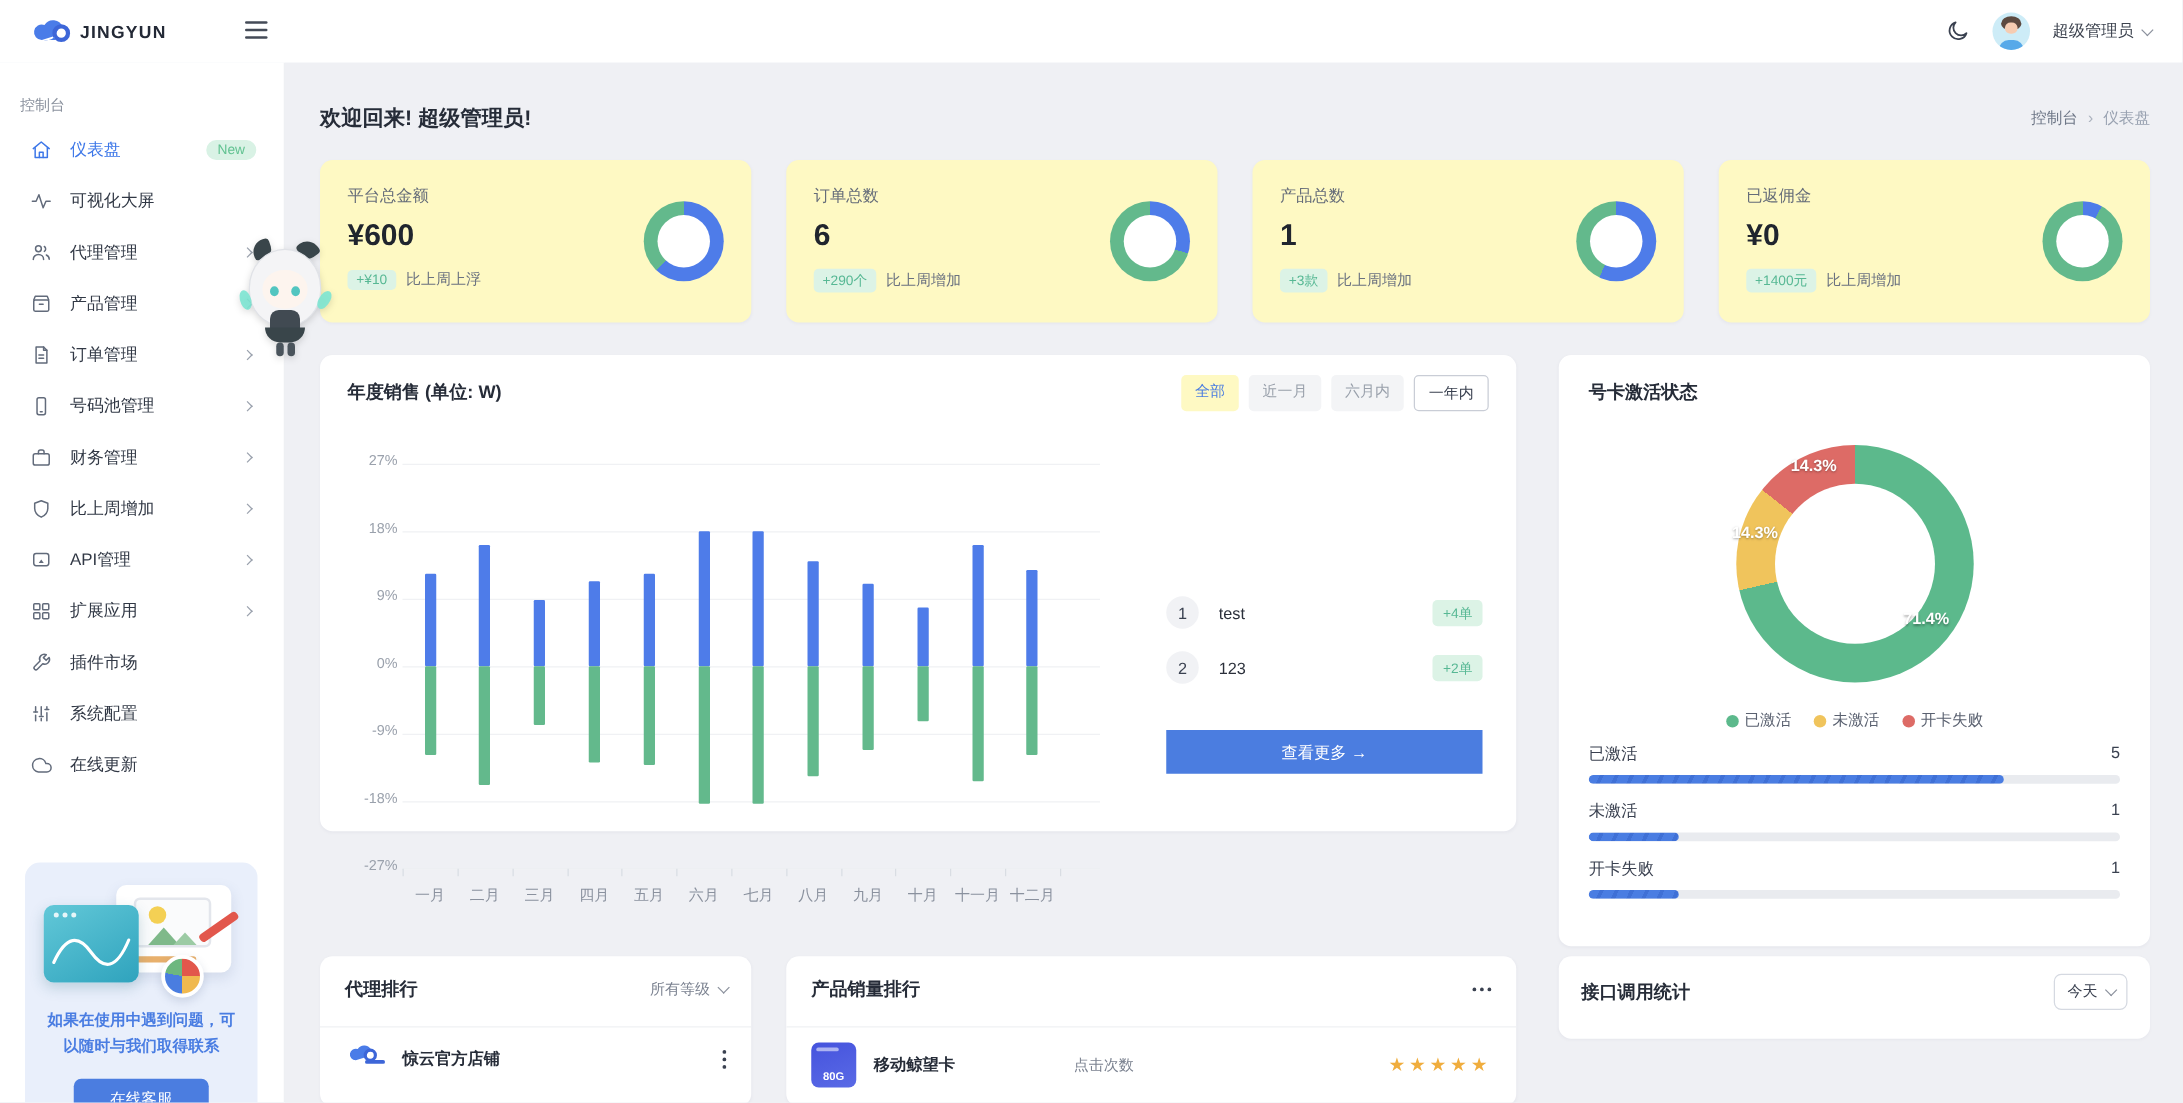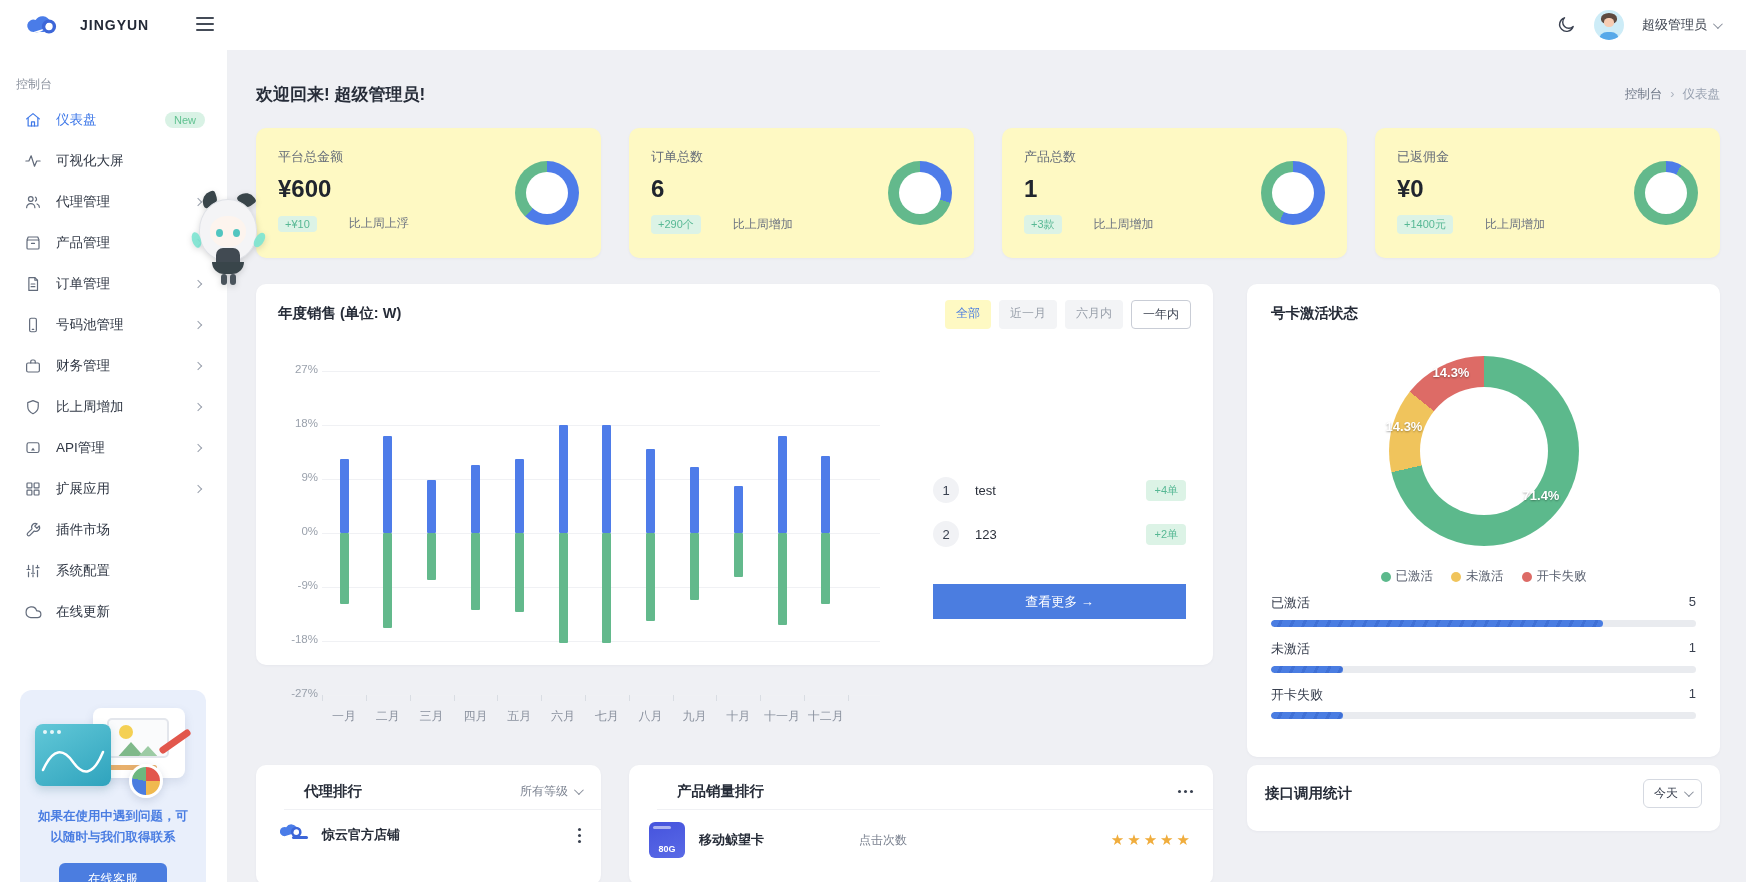--- a/index.html
+++ b/index.html
@@ -2,21 +2,21 @@
 <html><head>
 <meta charset="utf-8">
 <style>
   * { margin:0; padding:0; box-sizing:border-box; }
   html,body { width:1746px; height:882px; overflow:hidden; }
   body { font-family:"Liberation Sans","DejaVu Sans",sans-serif; background:#eff0f4; color:#2a303c; }
   #app { position:relative; width:1746px; height:882px; overflow:hidden; }
 
   
   .topbar { position:absolute; left:0; top:0; width:1746px; height:50px; background:#fff; z-index:20; }
-  .brand { position:absolute; left:24px; top:13px; display:flex; align-items:center; gap:20px; cursor:pointer;justify-content:center; }
+  .brand { position:absolute; left:24px; top:13px; display:flex; align-items:center; gap:4px; cursor:pointer;justify-content:center; }
   .brand-name { font-size:14px; font-weight:bold; letter-spacing:1px; color:#232936; }
   .hamburger { position:absolute; left:196px; top:17px; width:18px; height:16px; cursor:pointer; }
   .hamburger span { display:block; height:2px; background:#444b57; border-radius:1px; margin-bottom:4px; }
   .top-right { position:absolute; right:26px; top:0; height:50px; display:flex; align-items:center; gap:18px; }
   .moon { width:20px; height:20px; cursor:pointer; }
   .avatar { position:relative; width:30px; height:30px; border-radius:50%; background:#cdecf7; overflow:hidden; cursor:pointer; }
   .av-hair { position:absolute; top:3px; left:7px; width:16px; height:11px; background:#5d4a40; border-radius:50% 50% 42% 42%; }
   .av-face { position:absolute; top:8px; left:10px; width:10px; height:9px; background:#f6ccb2; border-radius:45%; }
   .av-body { position:absolute; bottom:-3px; left:5px; width:20px; height:11px; background:#57a9e9; border-radius:8px 8px 0 0; }
   .username { font-size:13px; color:#3c424e; display:flex; align-items:center; gap:6px; cursor:pointer; }
@@ -78,21 +78,21 @@
   .breadcrumb .cur { color:#99a2b1; cursor:pointer; }
   .breadcrumb .root { cursor:pointer; }
 
   
   .cards { display:flex; gap:28px; margin-top:20px; }
   .card { position:relative; flex:1; height:130px; background:#fef9c3; border-radius:10px; padding:20px 22px; box-shadow:0 1px 3px rgba(25,35,65,.04); }
   .card-label { font-size:13px; color:#656c79; }
   .card-value { font-size:24px; font-weight:bold; color:#20252e; margin-top:9px; }
   .card-foot { display:flex; align-items:center; gap:8px; margin-top:12px; }
   .pill { background:#dcf3e6; color:#57b894; font-size:11px; padding:2px 7px; border-radius:4px; }
-  .card-note { font-size:12px; color:#6b7280;margin-left:24px; }
+  .card-note { font-size:12px; color:#6b7280; }
   .stat-donut { position:absolute; right:22px; top:33px; width:64px; height:64px; border-radius:50%; }
   .stat-donut::after { content:""; position:absolute; left:11px; top:11px; width:42px; height:42px; border-radius:50%; background:#fff; }
 
   
   .mid-row { display:flex; gap:34px; margin-top:26px; align-items:flex-start; }
   .panel { background:#fff; border-radius:10px; box-shadow:0 1px 3px rgba(25,35,65,.04); }
   .sales-panel { position:relative; width:957px; height:381px; padding:20px 22px; }
   .panel-title { font-size:14.5px; font-weight:bold; color:#262c38; }
   .tabs { position:absolute; right:22px; top:16px; display:flex; gap:8px; }
   .tab { font-size:12px; padding:5px 11px; border-radius:4px; cursor:pointer; }
@@ -134,21 +134,21 @@
   .prog-head { display:flex; justify-content:space-between; font-size:13px; color:#3a4150; margin-bottom:8px; }
   .prog-track { width:100%; height:7px; border-radius:4px; background:#e9ebef; overflow:hidden; }
   .prog-fill { height:7px; border-radius:4px; background:repeating-linear-gradient(115deg,#4a7de2 0 8px,#3f70d6 8px 11px); }
 
   
   .bottom-row { display:flex; gap:28px; margin-top:8px; }
   .b-panel { position:relative; overflow:hidden; }
   .agent-panel { width:345px; height:120px; }
   .product-panel { width:584px; height:120px; }
   .api-panel { width:473px; height:66px; margin-left:6px; }
-  .b-head { display:flex; align-items:center; justify-content:space-between; padding:17px 20px 8px 20px; border-bottom:1px solid #f0f1f4;margin-left:28px; }
+  .b-head { display:flex; align-items:center; justify-content:space-between; padding:17px 20px 20px 20px; border-bottom:1px solid #f0f1f4; }
   .b-filter { font-size:12px; color:#7b8290; display:flex; align-items:center; gap:6px; cursor:pointer; }
   .dots-v { display:flex; flex-direction:column; gap:3px; cursor:pointer; }
   .dots-v i, .dots-h i { width:3px; height:3px; border-radius:50%; background:#3a4150; display:block; }
   .dots-h { display:flex; gap:3px; cursor:pointer; }
   .b-row { display:flex; align-items:center; padding:12px 20px; }
   .store-logo { position:relative; width:34px; height:26px; }
   .store-logo .txt { position:absolute; left:16px; top:14px; width:16px; height:3px; background:#3d66d8; border-radius:2px; }
   .store-name { font-size:13px; font-weight:bold; color:#262c38; margin-left:12px; }
   .thumb { width:36px; height:36px; border-radius:6px; background:linear-gradient(160deg,#4553dd,#5a6ae6); color:#fff; font-size:9px; font-weight:bold; display:flex; align-items:flex-end; justify-content:center; padding-bottom:4px; position:relative; }
   .thumb::before { content:""; position:absolute; left:4px; top:4px; width:18px; height:3px; background:rgba(255,255,255,.55); border-radius:2px; }

